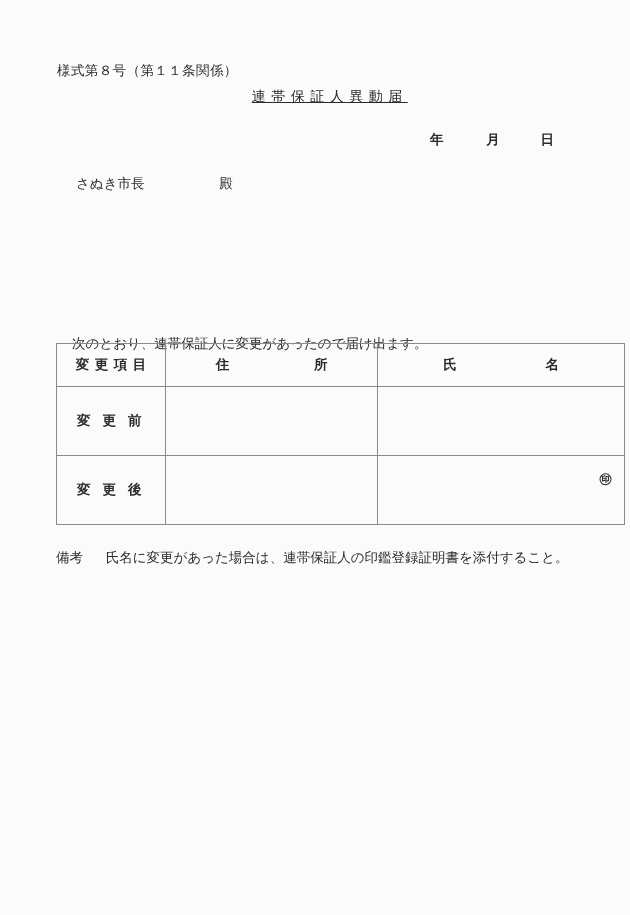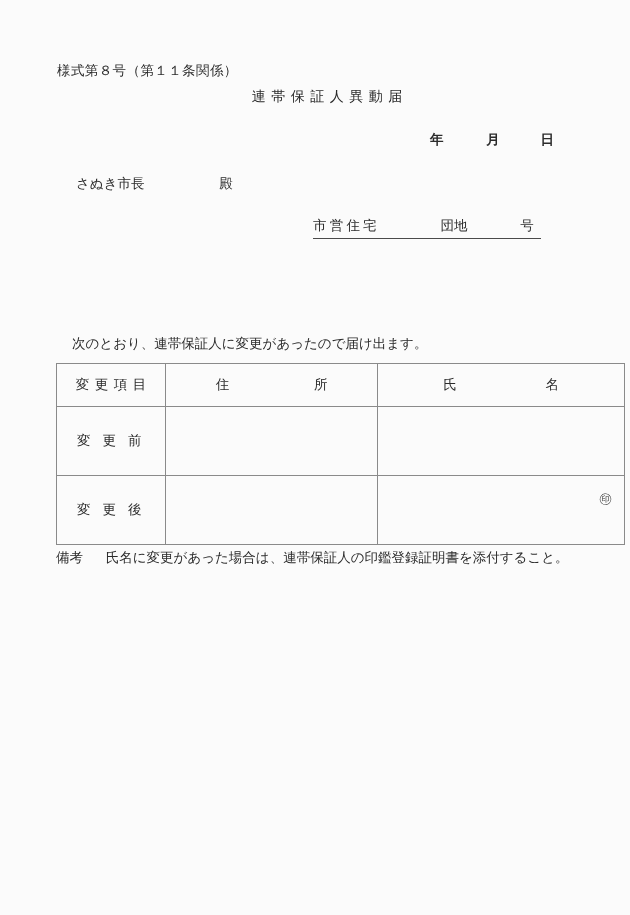--- a/index.html
+++ b/index.html
@@ -36,20 +36,21 @@
     position: absolute;
     left: 0;
     right: 0;
     top: 88px;
     text-align: center;
     font-size: 14px;
     letter-spacing: 5.5px;
     text-indent: 5.5px;
     padding-left: 24px;
     white-space: nowrap;
+    text-decoration: underline;
   }
 
   
   .date-line {
     position: absolute;
     left: 430px;
     top: 131px;
     font-size: 13.5px;
     white-space: nowrap;
     font-weight: bold;
@@ -101,24 +102,25 @@
     left: 72px;
     top: 335px;
     font-size: 13.5px;
     white-space: nowrap;
   }
 
   
   .change-table {
     position: absolute;
     left: 56px;
-    top: 363px;
+    top: 343px;
     width: 517px;
     border-collapse: collapse;
     table-layout: fixed;
+    font-weight: bold;
   }
   .change-table td {
     border: 1px solid #8a8a8a;
     font-size: 13.5px;
     padding: 0 8px;
     vertical-align: middle;
   }
   .col-item { width: 92px; }
   .col-addr { width: 195px; }
   .col-name { width: 230px; }
@@ -170,27 +172,20 @@
     <span class="gap-m"></span>
     <span class="seg">日</span>
   </div>
 
   <div class="addressee">
     <span>さぬき市長</span>
     <span class="gap"></span>
     <span>殿</span>
   </div>
 
-  <div class="field-row housing">
-    <span class="lbl-spaced">市営住宅</span>
-    <span class="blank-wide"></span>
-    <span>団地</span>
-    <span class="blank-mid"></span>
-    <span>号</span>
-  </div>
 
 
   <div class="statement">次のとおり、連帯保証人に変更があったので届け出ます。</div>
 
   <table class="change-table">
     <tbody>
       <tr class="head-row">
         <td class="col-item cell-center sp-item">変更項目</td>
         <td class="col-addr cell-center addr-head">
           <span>住</span>

